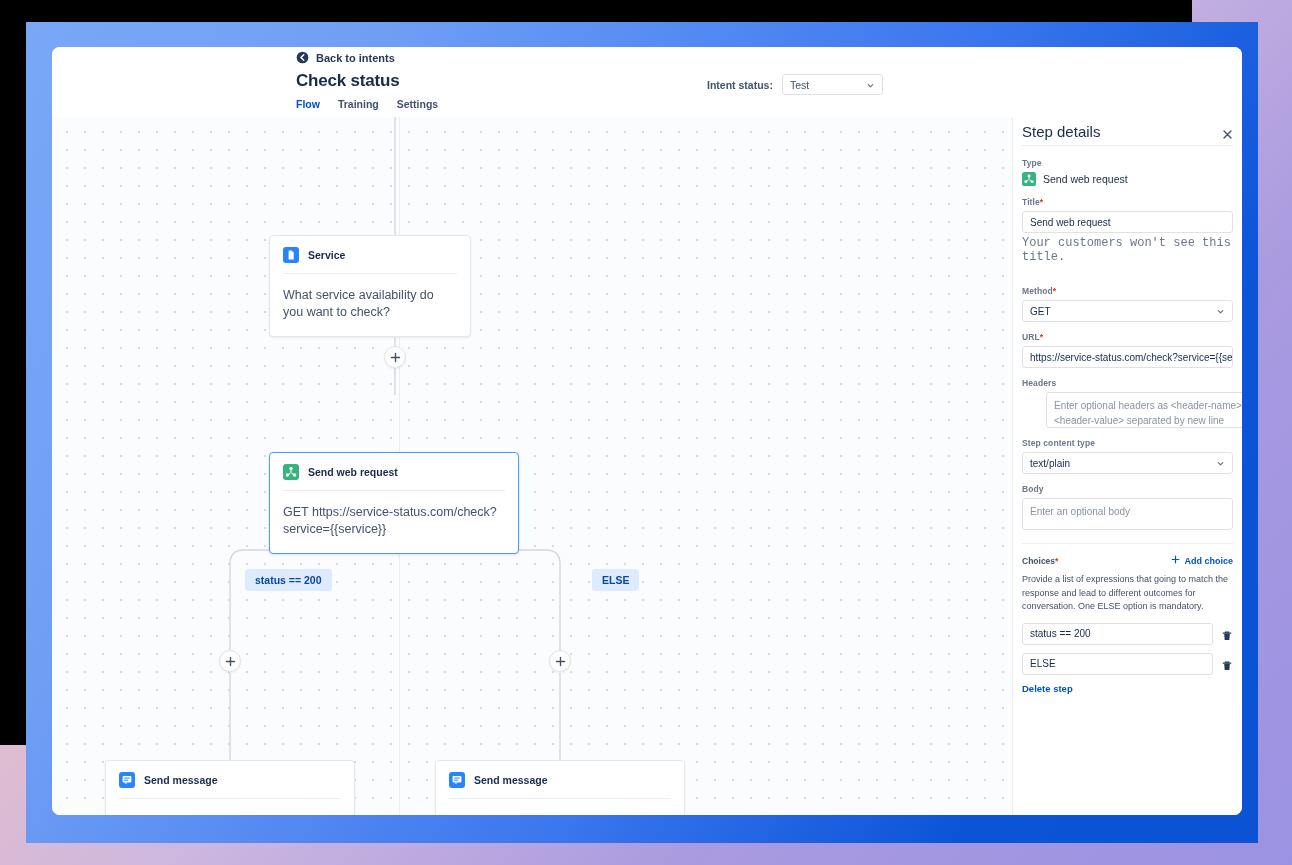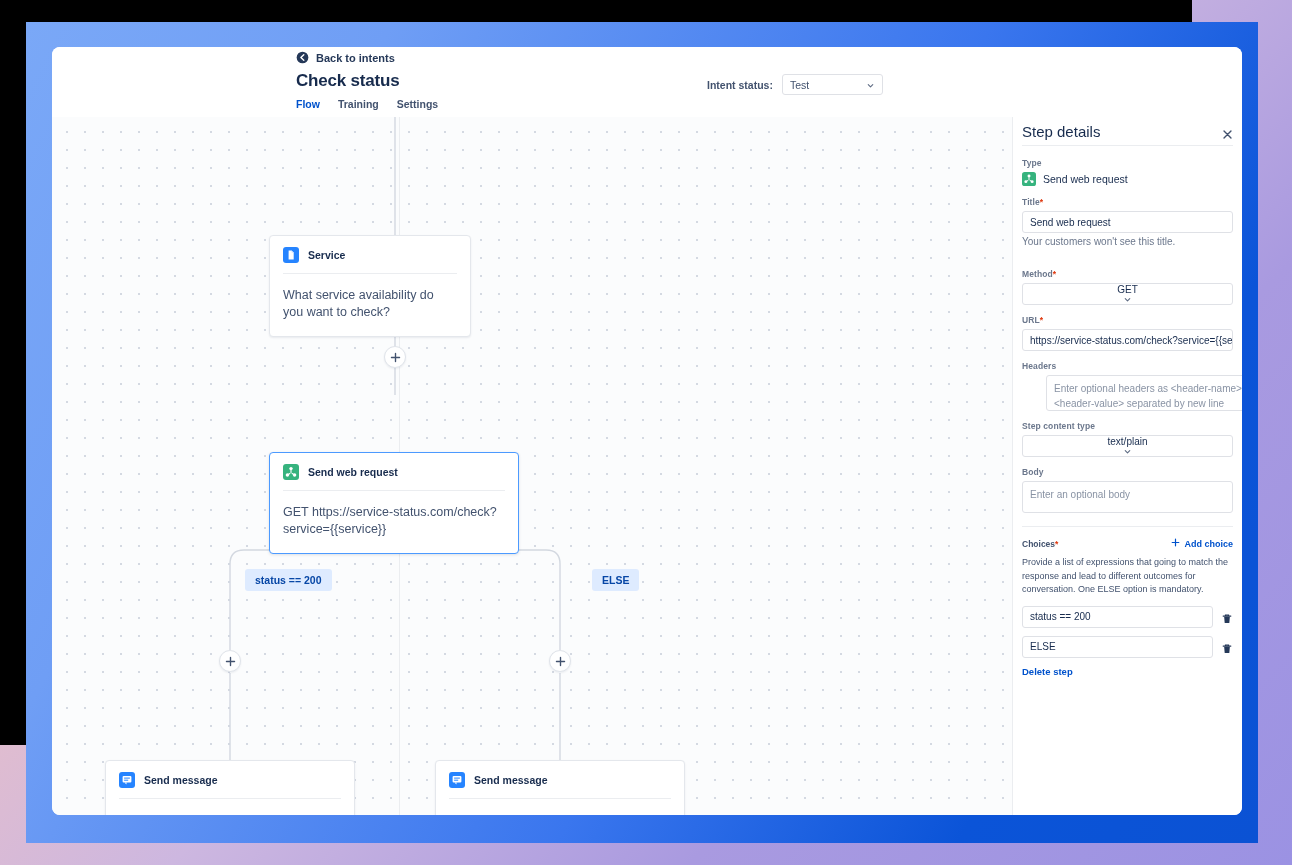--- a/index.html
+++ b/index.html
@@ -120,22 +120,22 @@
   .type-row { display:flex; align-items:center; gap: 7px; margin-bottom: 11px; }
   .type-text { font-size: 10.5px; color: #172b4d; }
   .type-icon { width: 14px; height: 14px; border-radius: 3px; display:block; }
 
   .inp {
     width: 100%; height: 22px; border: 1px solid #dfe1e6; border-radius: 3px;
     background: #fff; font-size: 10px; color: #172b4d; padding: 0 7px;
     display: flex; align-items: center; font-family: "Liberation Sans", sans-serif;
     overflow: hidden; white-space: nowrap;
   }
-  .inp.sel { justify-content: space-between; cursor: pointer; flex-direction: column; }
-  .helper { font-size: 10px; color: #6b778c; margin-top: 3px; }
+  .inp.sel { justify-content: space-between; cursor: pointer; }
+  .helper { font-size: 12px; color: #6b778c; margin-top: 3px; font-family: Liberation Mono, monospace; }
   .area {
     width: 100%; border: 1px solid #dfe1e6; border-radius: 3px; background:#fff;
     font-size: 10px; color: #8993a4; padding: 6px 7px; line-height: 1.45;
   }
   .area.h36 { height: 36px; margin-left: 24px; }
   .area.h32 { height: 32px; }
   .mb { margin-bottom: 10px; }
   .panel-divider { height: 1px; background: #ebedf0; margin: 13px 0 11px 0; }
 
   .choices-head { display: flex; align-items: center; justify-content: space-between; margin-bottom: 7px; }

